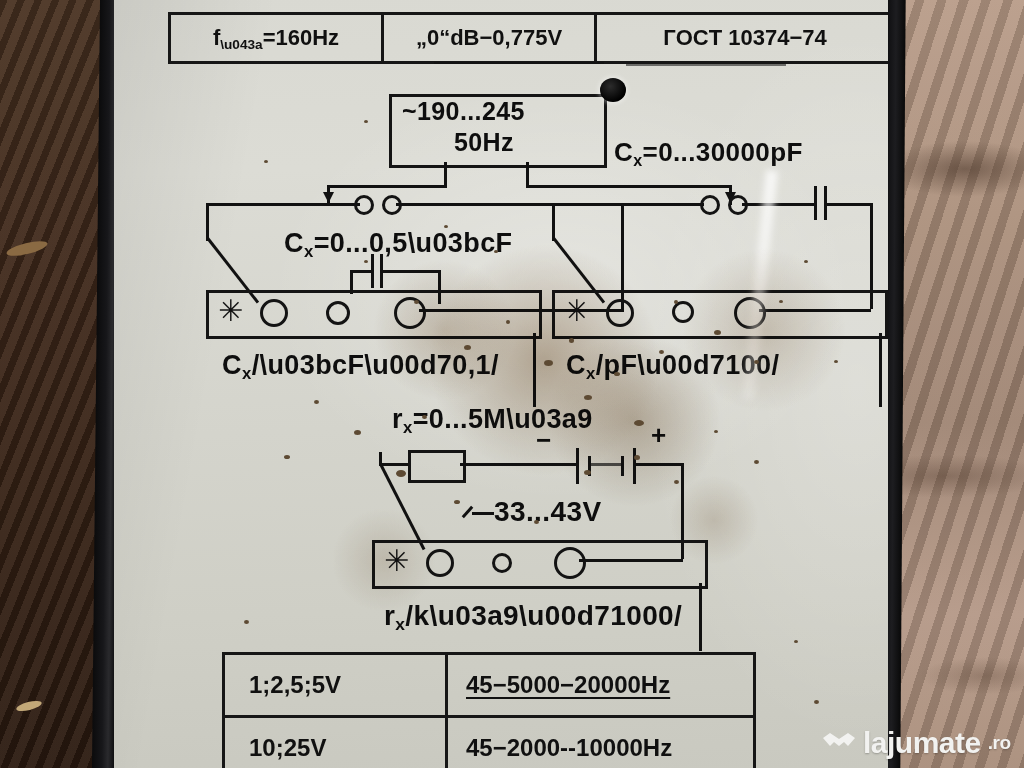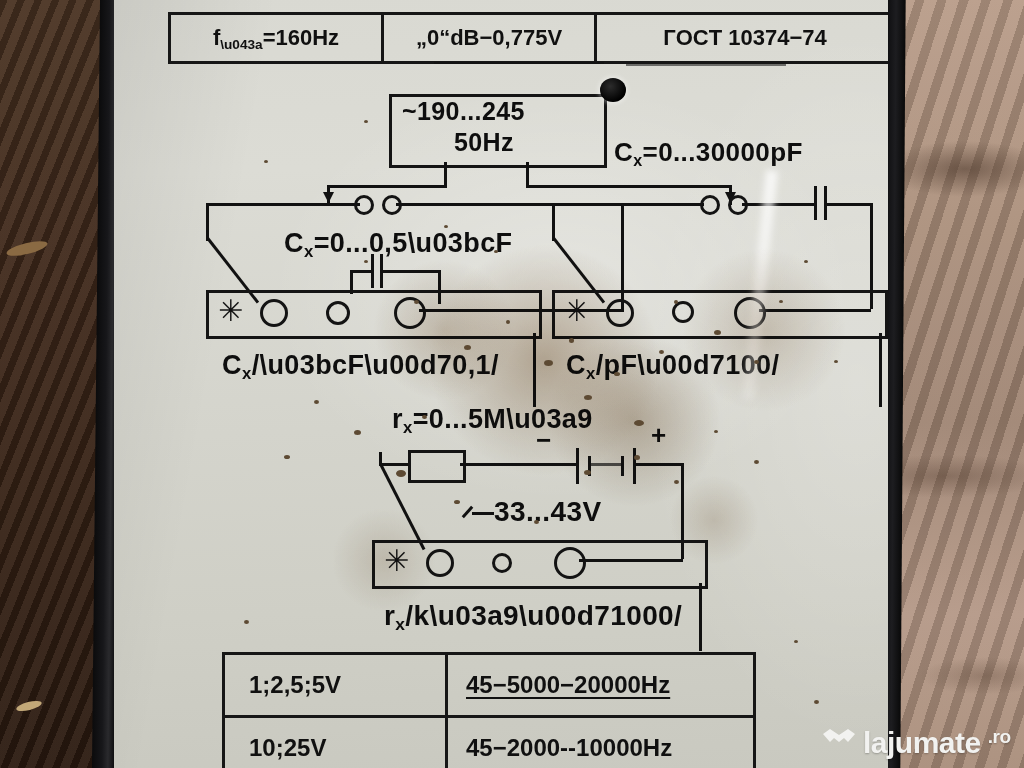--- a/index.html
+++ b/index.html
@@ -114,21 +114,21 @@
     background:radial-gradient(circle at 40% 35%,#2c2c2c,#000 70%);
     box-shadow:0 0 4px 2px rgba(255,255,255,.35);
   }
   .scratch{
     position:absolute;background:#8a6a43;border-radius:50%;
     transform:rotate(-14deg);
   }
 
   
   .wm{
-    position:absolute;left:822px;top:726px;display:flex;align-items:flex-start;gap:7px;
+    position:absolute;left:822px;top:726px;display:flex;align-items:center;gap:7px;
     color:#f2f2f0;font-weight:700;font-size:30px;letter-spacing:-.5px;
     text-shadow:0 1px 2px rgba(0,0,0,.25);
   }
   .wm .ro{font-size:19px;}
   .wm svg{display:block;}
 </style>
 </head>
 <body>
 
 <div id="stage">

